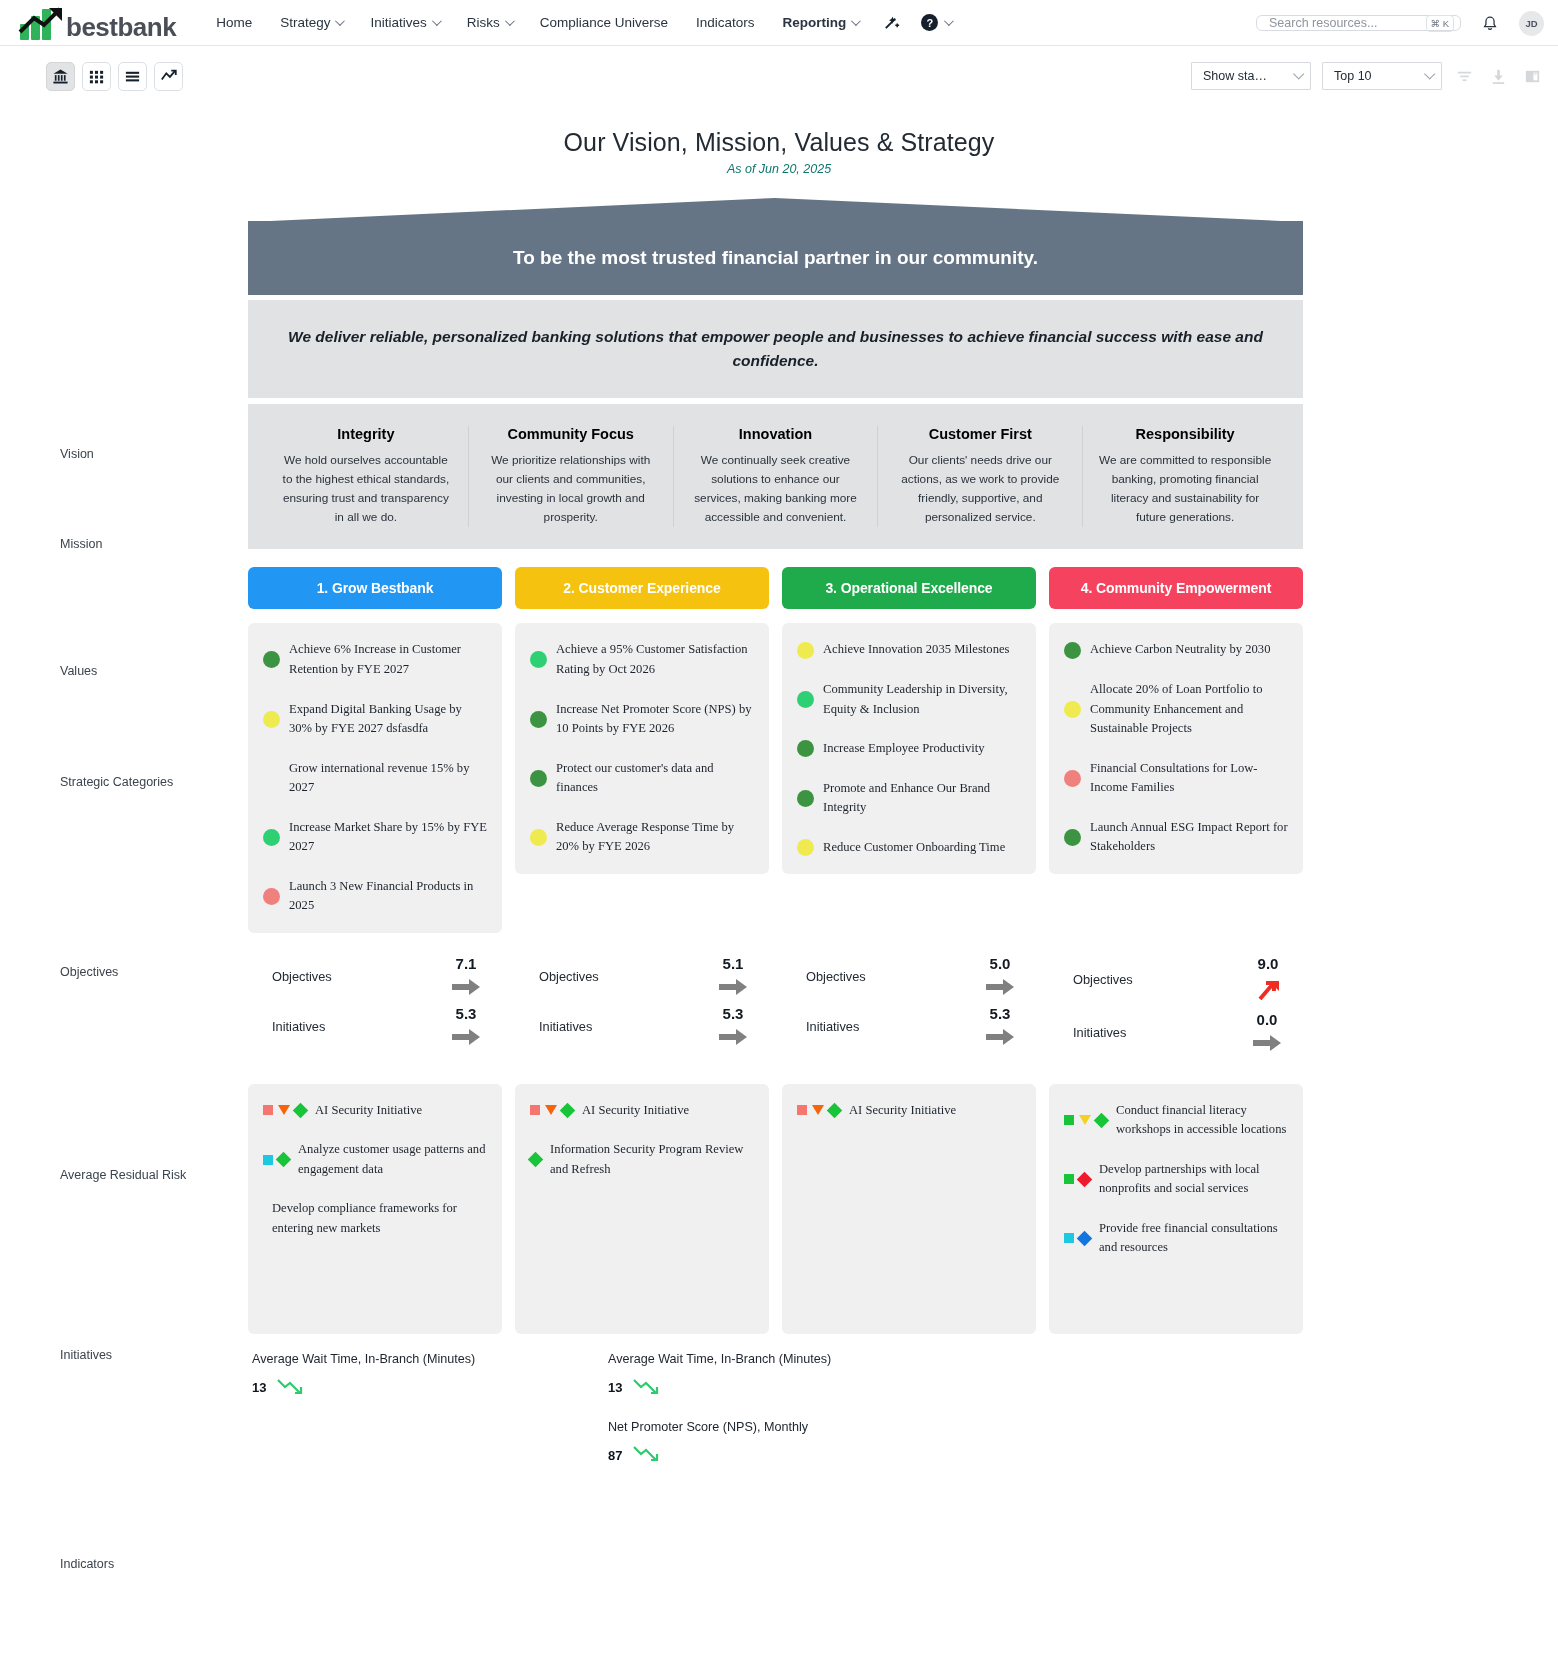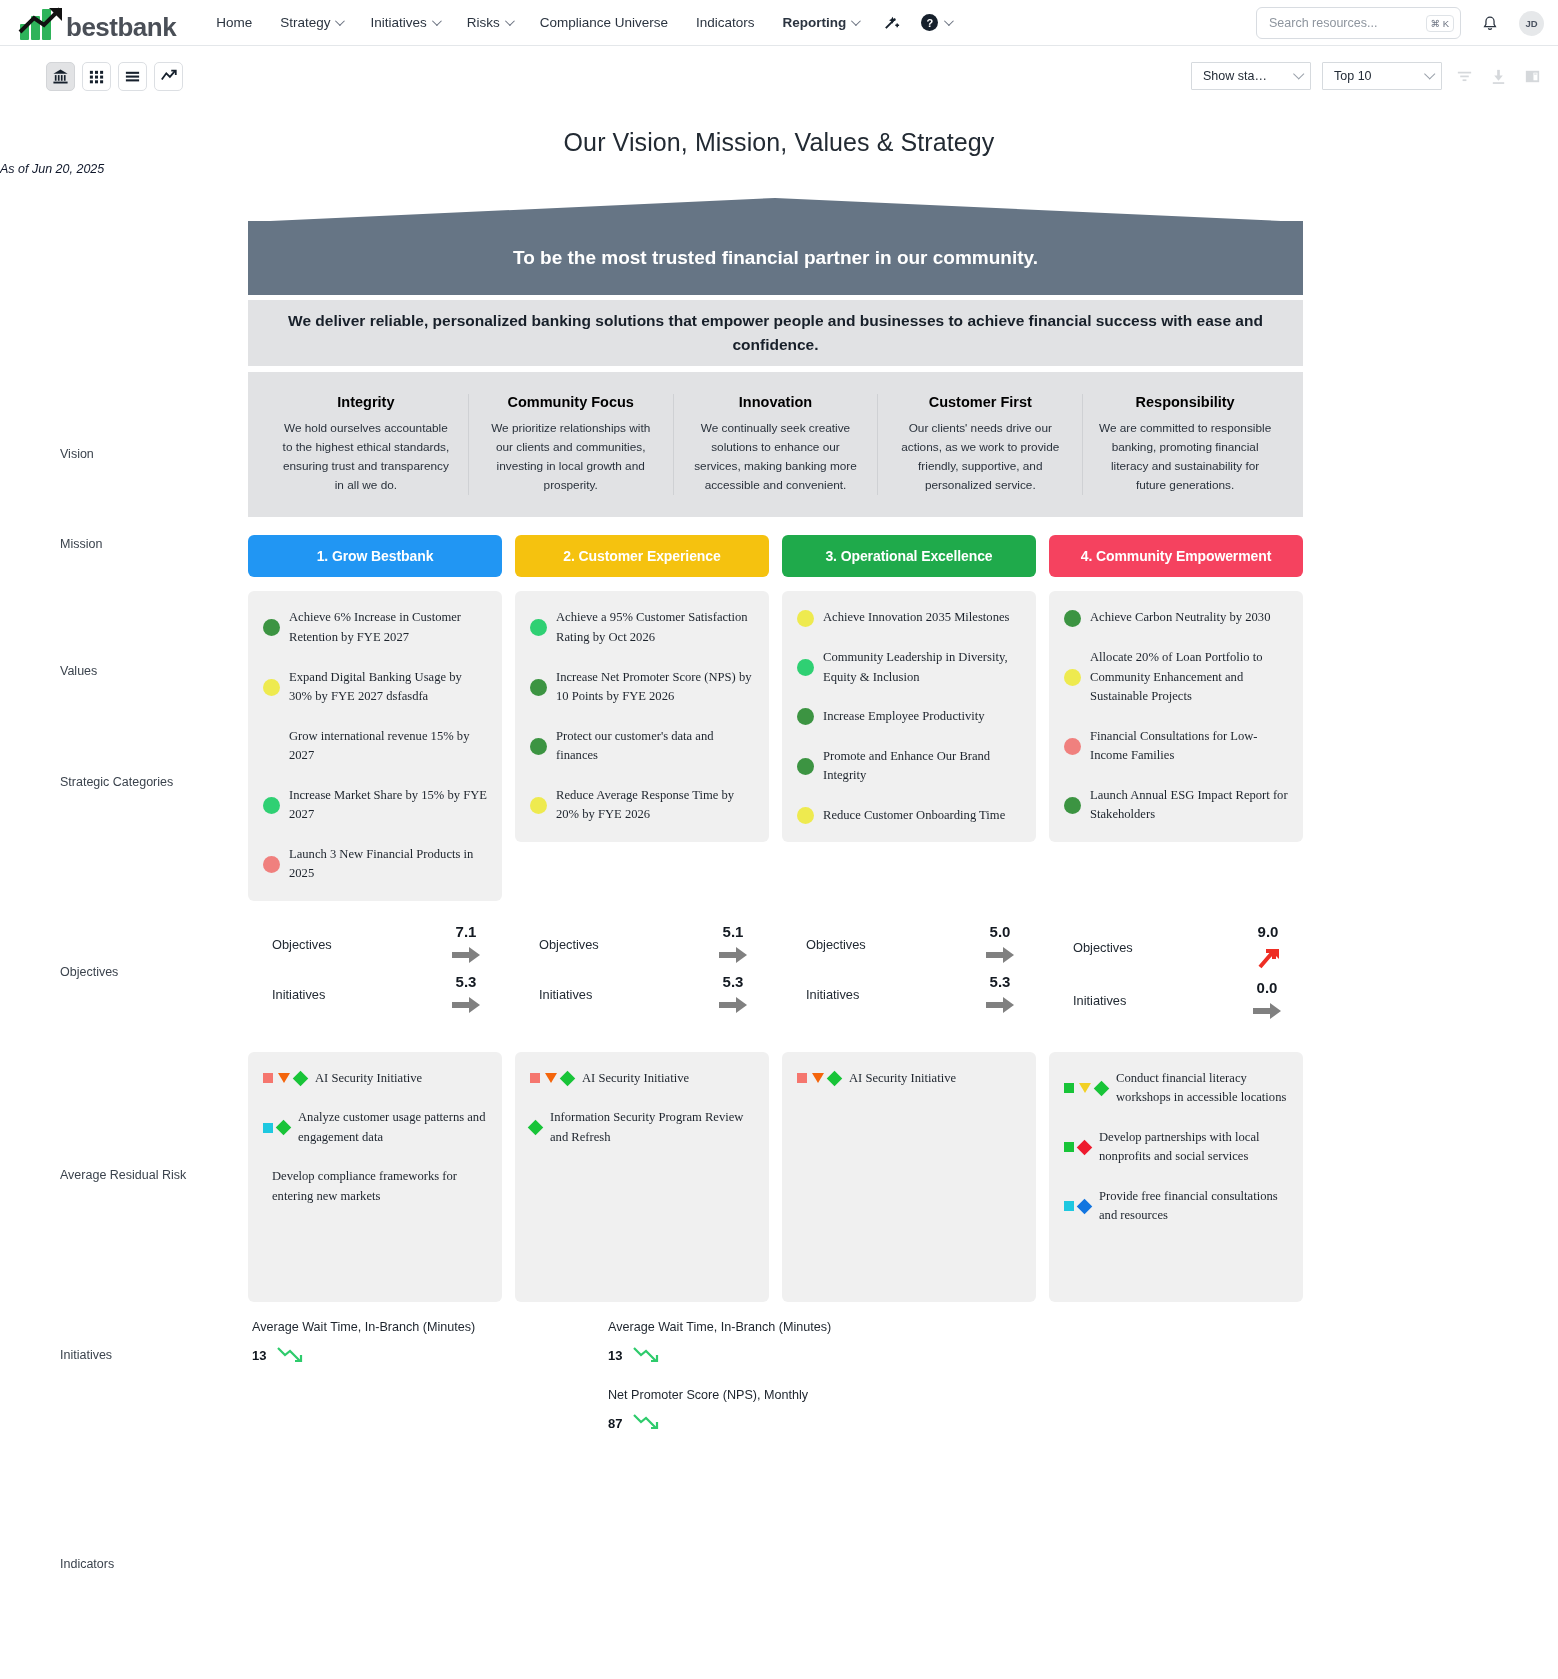--- a/index.html
+++ b/index.html
@@ -35,21 +35,21 @@
   }
   .navlink.active{ font-weight:bold; }
   .caret{ display:inline-block; width:7px; height:7px; border-right:1.4px solid #6b7280; border-bottom:1.4px solid #6b7280; transform:rotate(45deg) translateY(-2px); }
   .navicon{ padding:6px 10px; cursor:pointer; display:flex; align-items:center; }
   .help-badge{
     width:17px;height:17px;border-radius:50%;background:#16202c;color:#fff;
     font-size:11px;font-weight:bold;display:flex;align-items:center;justify-content:center;
   }
   .nav-right{ position:absolute; right:14px; top:0; height:46px; display:flex; align-items:center; gap:10px;}
   .searchbox{
-    width:205px; height:32px; border:1px solid #d8dce1; border-radius:6px;
+    width:205px; height:16px; border:1px solid #d8dce1; border-radius:6px;
     display:flex; align-items:center; padding:0 6px 0 10px; gap:6px; background:#fff;
   }
   .searchbox input{
     border:0; outline:0; font-size:12.5px; font-family:inherit; color:#2b3440;
     flex:1; background:transparent; min-width:0;
   }
   .searchbox input::placeholder{ color:#8e959e; }
   .kbd{ border:1px solid #dfe3e7; border-radius:4px; font-size:9.5px; color:#6b7280; padding:2px 4px; white-space:nowrap;}
   .avatar{
     width:25px;height:25px;border-radius:50%;background:#e6e8ea;color:#4a5260;
@@ -68,40 +68,40 @@
   .select{
     height:28px; min-width:120px; border:1px solid #d6dade; border-radius:1px; background:#fff;
     display:flex; align-items:center; justify-content:space-between; padding:0 8px 0 11px;
     font-size:12.5px; color:#232b36; cursor:pointer;
   }
   .select .sc{ width:8px;height:8px;border-right:1.5px solid #9aa1aa;border-bottom:1.5px solid #9aa1aa;transform:rotate(45deg) translate(-1px,-2px);}
   .tbicon{ cursor:pointer; display:flex; align-items:center; padding:2px;}
 
   
   .page-title{ text-align:center; font-size:25px; font-weight:400; color:#222a33; margin:22px 0 0; letter-spacing:0.1px;}
-  .page-sub{ font-size:12.5px; font-style:italic; color:#0f172a; margin-top:5px;}
+  .page-sub{ text-align:center; font-size:12.5px; font-style:italic; color:#0f766e; margin-top:5px;}
 
   
   .sheet{ position:relative; padding-bottom:20px; }
   .rowlabel{
     position:absolute; left:60px; font-size:12.5px; color:#3b434d; width:180px;
   }
   .band{ margin-left:248px; margin-right:255px; }
 
   
   .vision-wrap{ position:relative; margin-top:22px; }
   .vision-chevron{ display:block; }
   .vision-box{
     background:#667585; color:#fff; text-align:center;
     font-size:19px; font-weight:bold; padding:26px 20px; margin-top:-1px;
     min-height:66px; display:flex; align-items:center; justify-content:center;
   }
   .mission-box{
     background:#e1e2e4; color:#18202a; text-align:center; font-weight:bold;
-    font-size:15.5px; line-height:1.55; padding:9px 34px; margin-top:5px;
+    font-size:15.5px; line-height:1.55; padding:25px 34px; margin-top:5px;font-style:italic;
   }
   .values-box{
     background:#e1e2e4; margin-top:6px; padding:22px 16px; display:flex;
   }
   .value-col{
     flex:1; padding:0 14px; text-align:center; border-left:1px solid #cfd1d4;
   }
   .value-col:first-child{ border-left:0; }
   .value-title{ font-size:14.5px; font-weight:bold; color:#000000; margin-bottom:9px;}
   .value-desc{ font-size:11.8px; line-height:1.62; color:#2a323c;}

